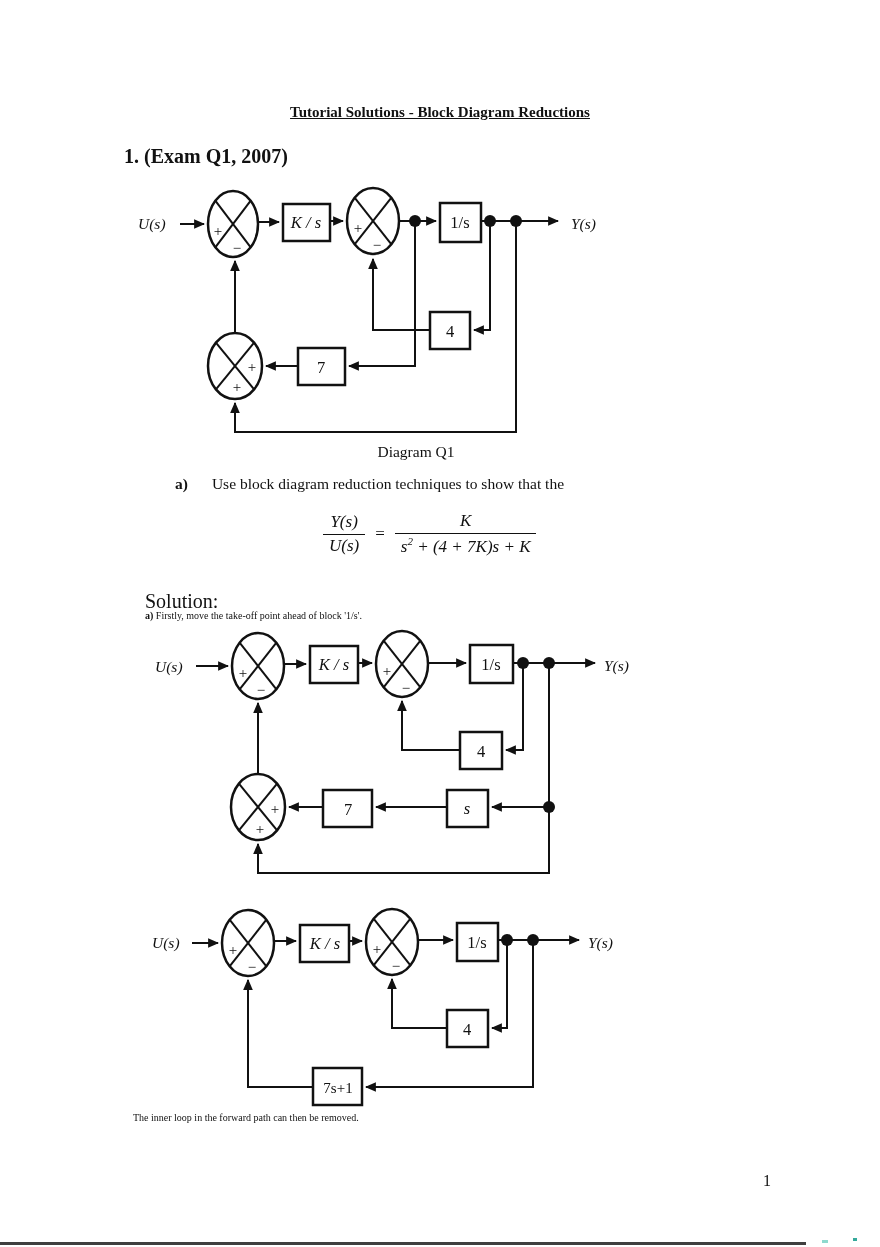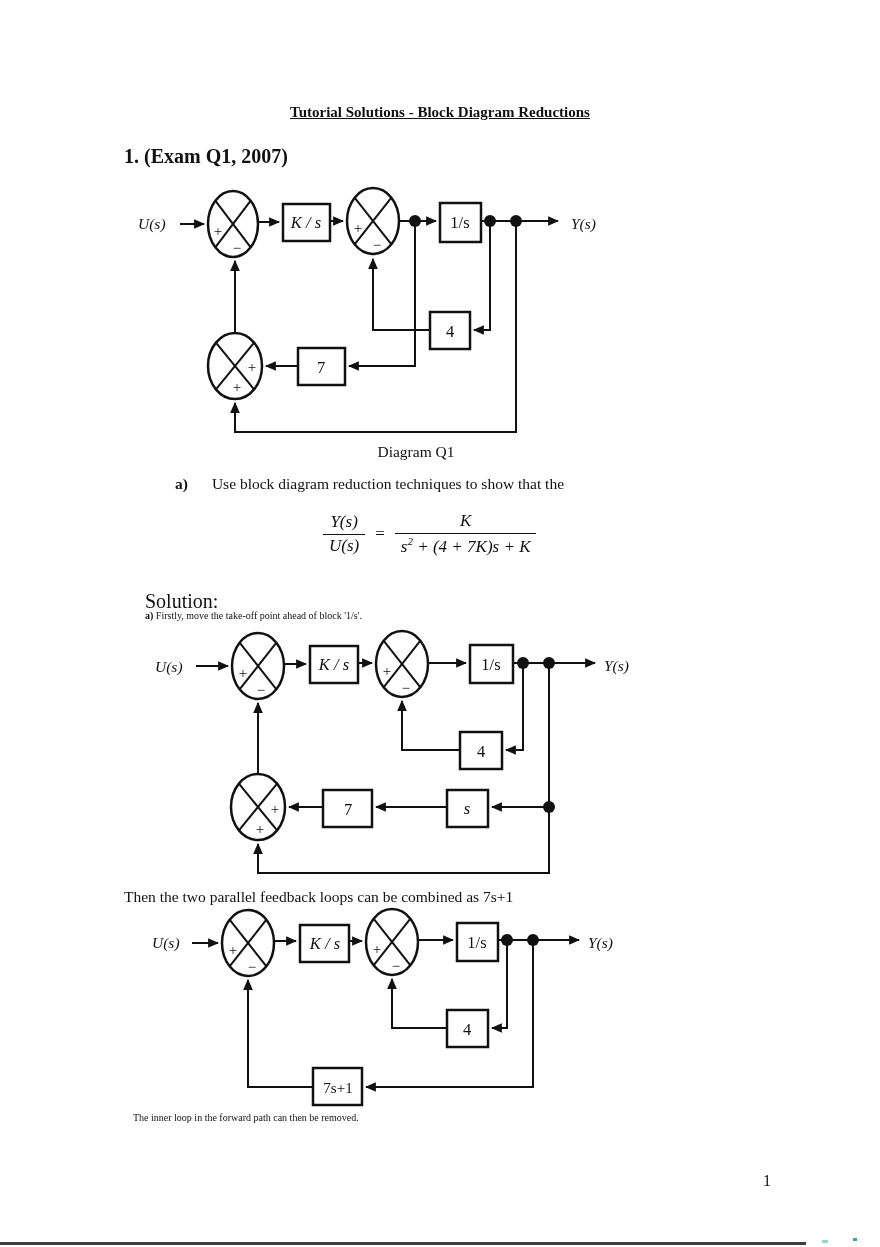--- a/index.html
+++ b/index.html
@@ -257,21 +257,20 @@
       <span class="den it"><span>s</span><sup>2</sup><span> + (4 + 7K)s + K</span></span>
     </span>
   </div>
 
   <div class="abs fig-caption">Diagram Q1</div>
 
   <div class="abs solution-head">Solution:</div>
 
   <div class="abs solution-step"><span class="bold">a)</span><span> Firstly, move the take-off point ahead of block '1/s'.</span></div>
 
-  <div class="abs combine-text">Then the two parallel feedback loops can be combined as 7s+1</div>
 
   <div class="abs remove-text">The inner loop in the forward path can then be removed.</div>
 
   <div class="abs page-number">1</div>
 
   <div class="abs artifact-line"></div>
   <div class="abs artifact-speck1"></div>
   <div class="abs artifact-speck2"></div>
 
 </div>

